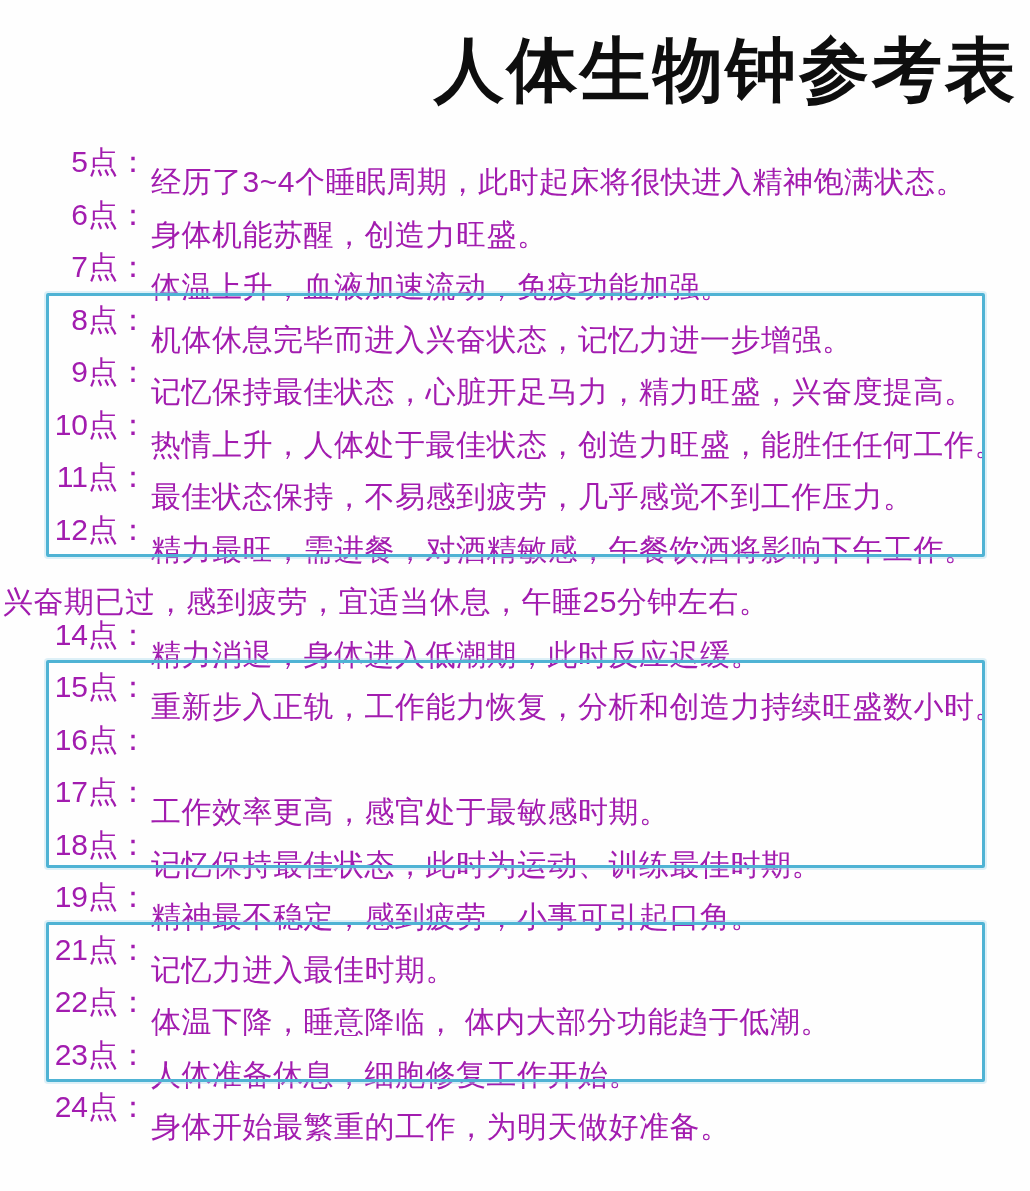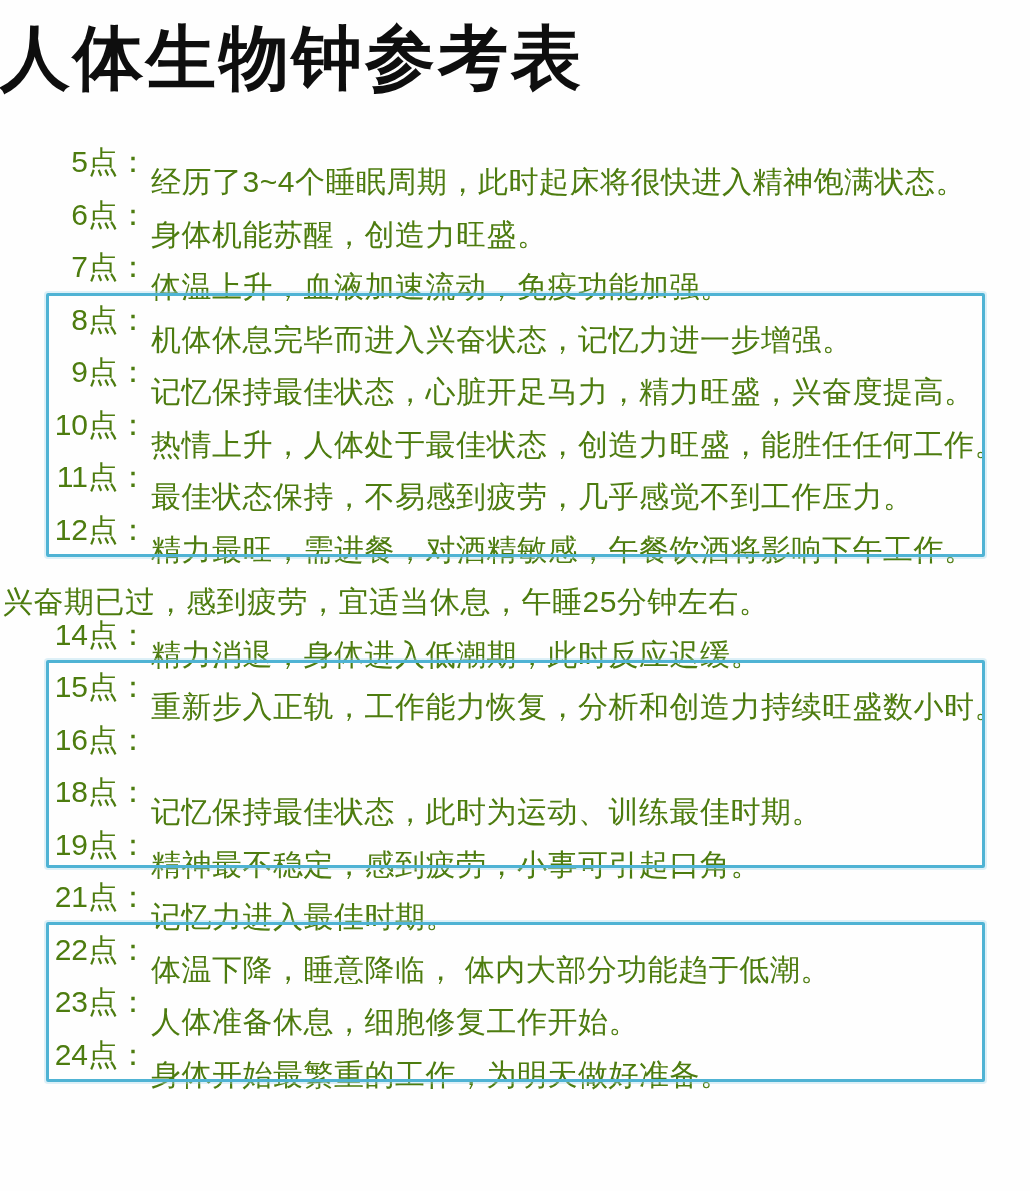--- a/index.html
+++ b/index.html
@@ -7,36 +7,36 @@
     width: 1030px; height: 1191px;
     background: #fefefe;
     font-family: "Liberation Sans", sans-serif;
     position: relative;
     overflow: hidden;
   }
   .page { position: absolute; inset: 0; }
   .page-title {
     position: absolute;
     top: 12px; left: 0; right: 0;
-    text-align: left;
+    text-align: right;
     font-size: 70px;
     font-weight: 900;
     letter-spacing: 3px;
     color: #0e0e0e;
-    margin: 0;
+    margin: 12px;
   }
   .rows {
     position: absolute;
     top: 136.5px; left: 0; right: 0;
   }
   .row {
     height: 52.5px;
     display: flex;
     align-items: center;
-    color: #4d7c0f;
+    color: #a21caf;
     font-size: 30px;
     font-weight: 500;
     white-space: nowrap;
   }
   .hour {
     width: 148px;
     flex: none;
     text-align: right;
   }
   .desc {
@@ -108,20 +108,24 @@
       <span class="desc">精力消退，身体进入低潮期，此时反应迟缓。</span>
     </div>
     <div class="row">
       <span class="hour">15点：</span>
       <span class="desc">重新步入正轨，工作能力恢复，分析和创造力持续旺盛数小时。</span>
     </div>
     <div class="row">
       <span class="hour">16点：</span>
     </div>
     <div class="row">
+      <span class="hour">17点：</span>
+      <span class="desc">工作效率更高，感官处于最敏感时期。</span>
+    </div>
+    <div class="row">
       <span class="hour">18点：</span>
       <span class="desc">记忆保持最佳状态，此时为运动、训练最佳时期。</span>
     </div>
     <div class="row">
       <span class="hour">19点：</span>
       <span class="desc">精神最不稳定，感到疲劳，小事可引起口角。</span>
     </div>
     <div class="row">
       <span class="hour">21点：</span>
       <span class="desc">记忆力进入最佳时期。</span>

